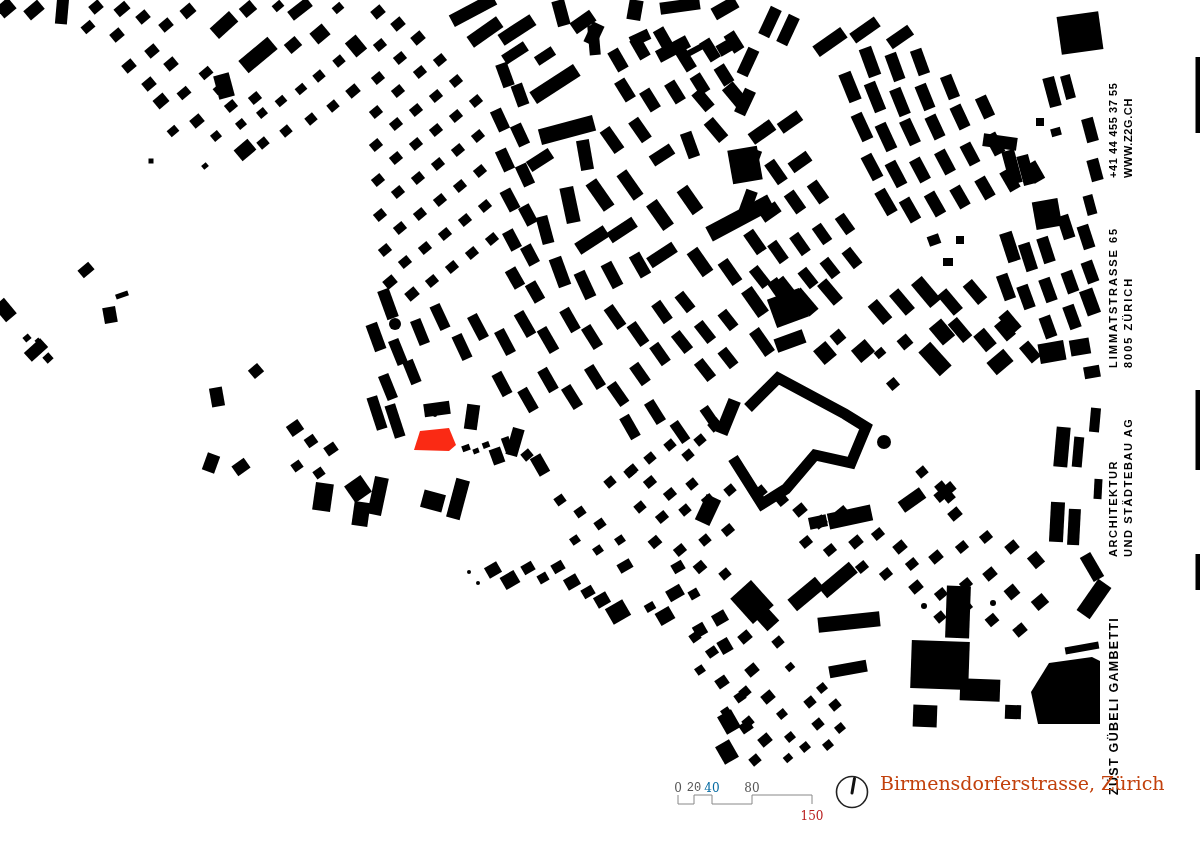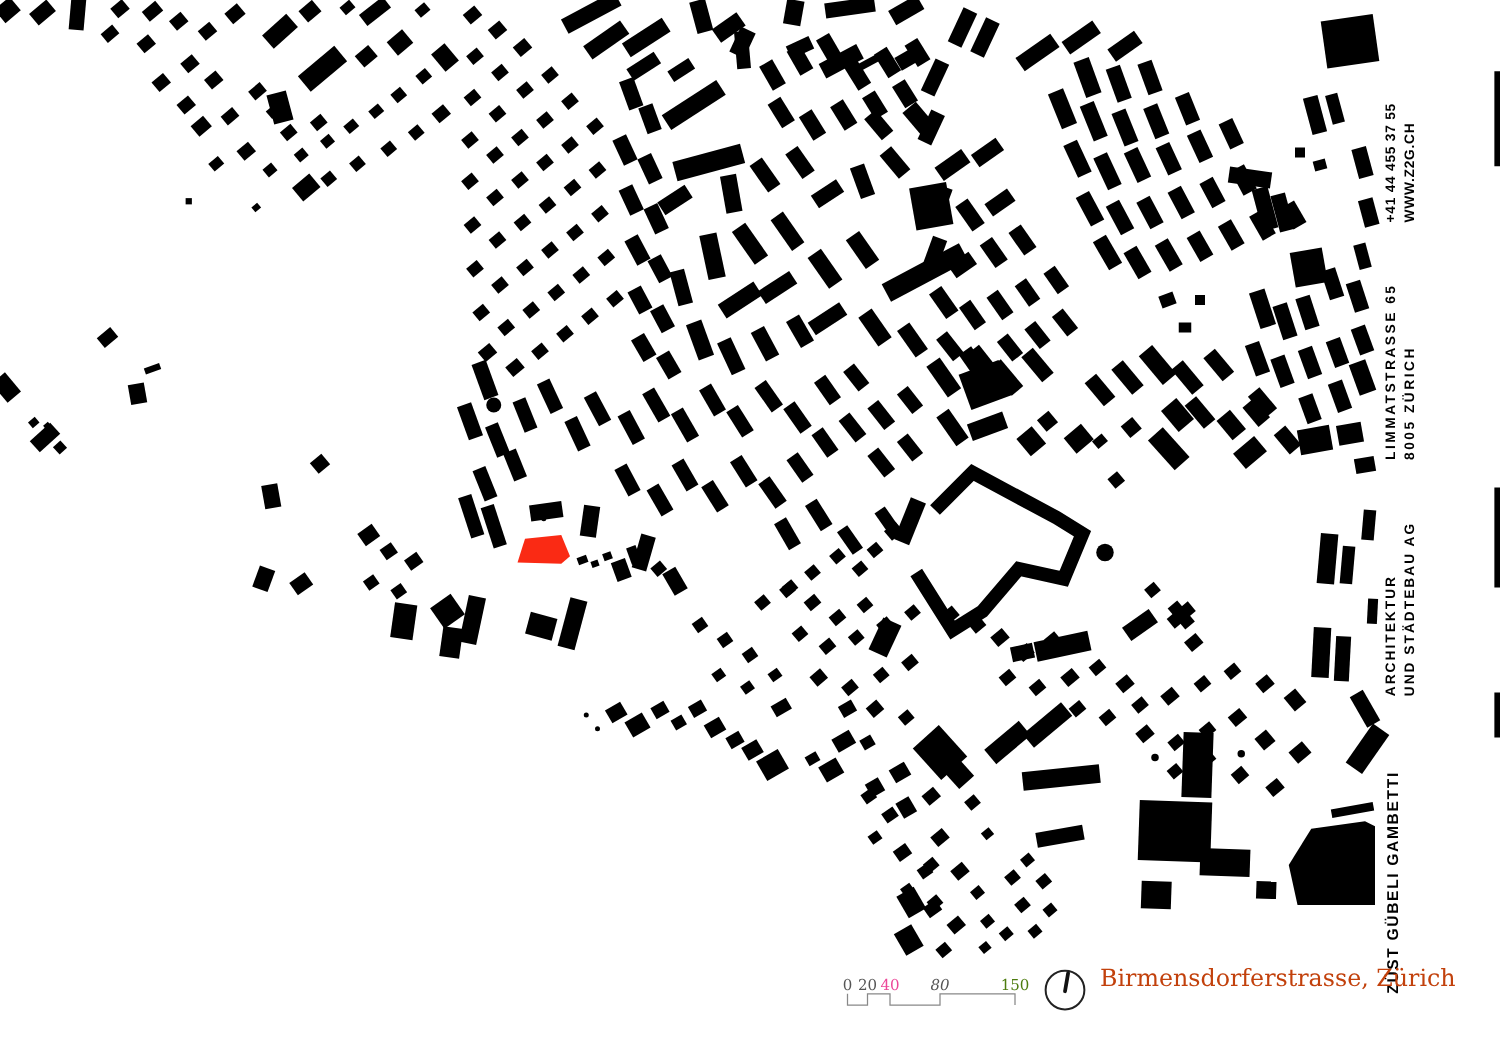--- a/index.html
+++ b/index.html
@@ -540,21 +540,21 @@
   <span class="vline">UND STÄDTEBAU AG</span>
 </div>
 
 <div class="vgroup vg-logo" style="left:1107px;top:795px">
   <span class="vline">ZÜST GÜBELI GAMBETTI</span>
   <span class="logo-bar"></span>
 </div>
 
 <div class="scale-labels" id="scale-labels">
     <span style="left: 678px; color: rgb(85, 85, 85);">0</span>
-    <span style="left: 694px; color: rgb(85, 85, 85);">20</span>
-    <span style="left: 712px; color: #ec4899;">40</span>
-    <span style="left: 752px; color: rgb(85, 85, 85); font-style: italic;">80</span>
-    <span style="left: 812px; color: #4d7c0f;">150</span>
+    <span style="left: 694px; color: rgb(85, 85, 85); font-family: Liberation Mono, monospace;">20</span>
+    <span style="left: 712px; color: #0369a1;">40</span>
+    <span style="left: 752px; color: rgb(85, 85, 85);">80</span>
+    <span style="left: 812px; color: #b91c1c; margin-top: 28px;">150</span>
   </div>
 
 <div class="plan-title" style="color: #c2410c;">
   <div>Birmensdorferstrasse, Zürich</div>
 </div>
 
 </body></html>

